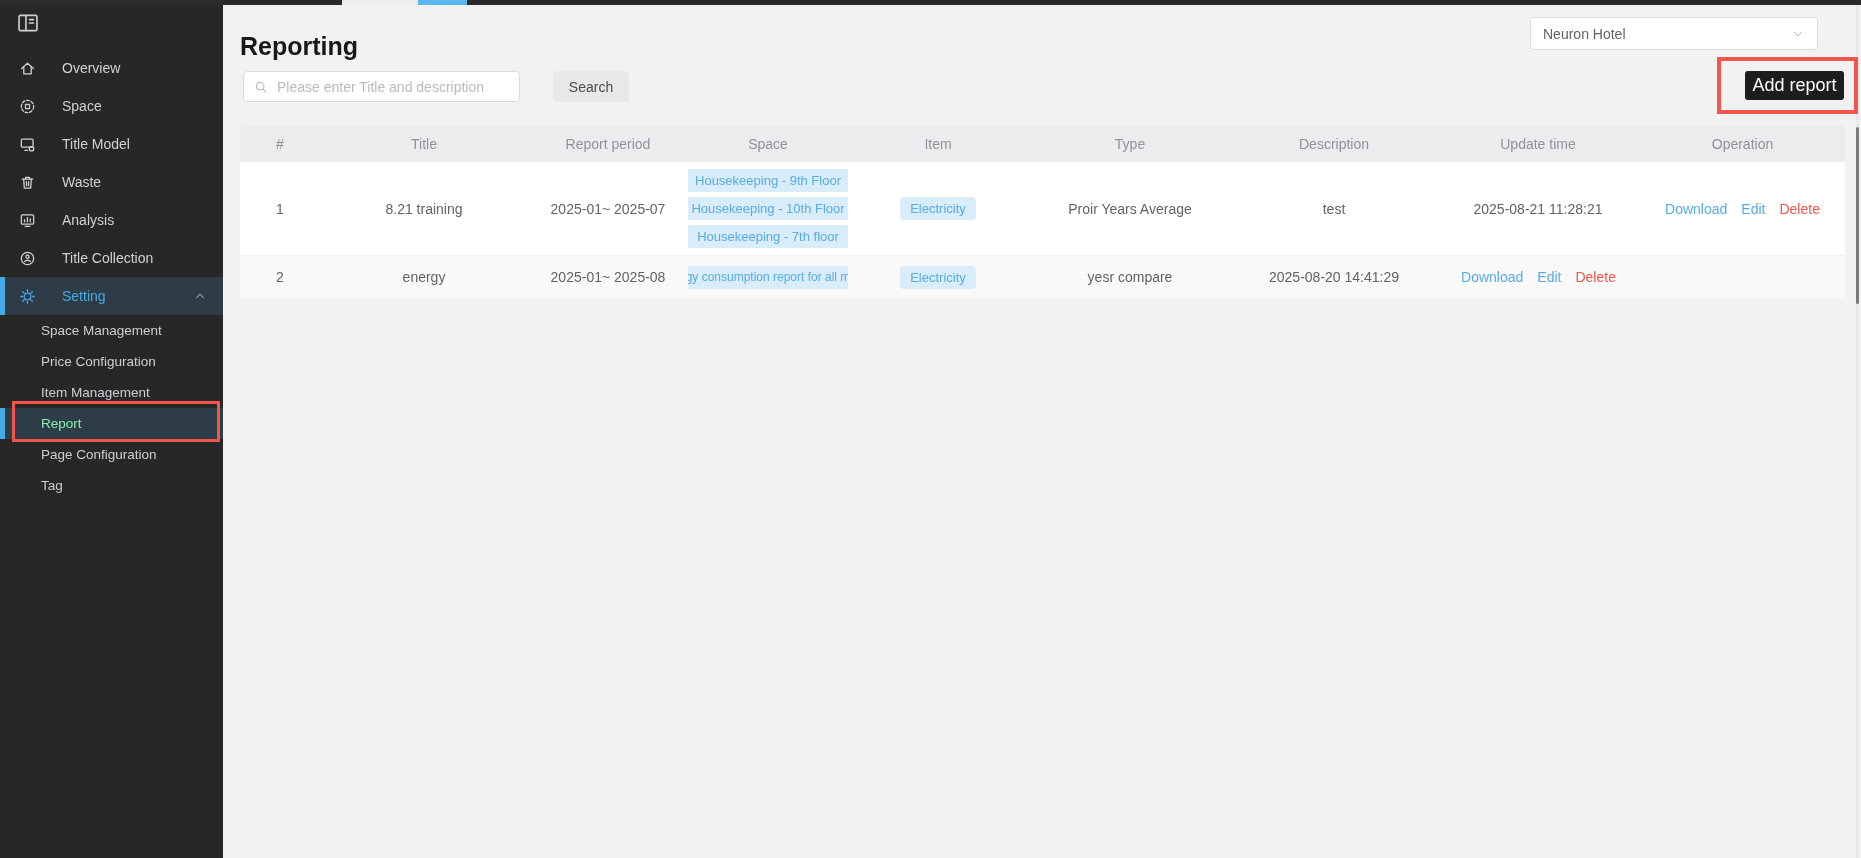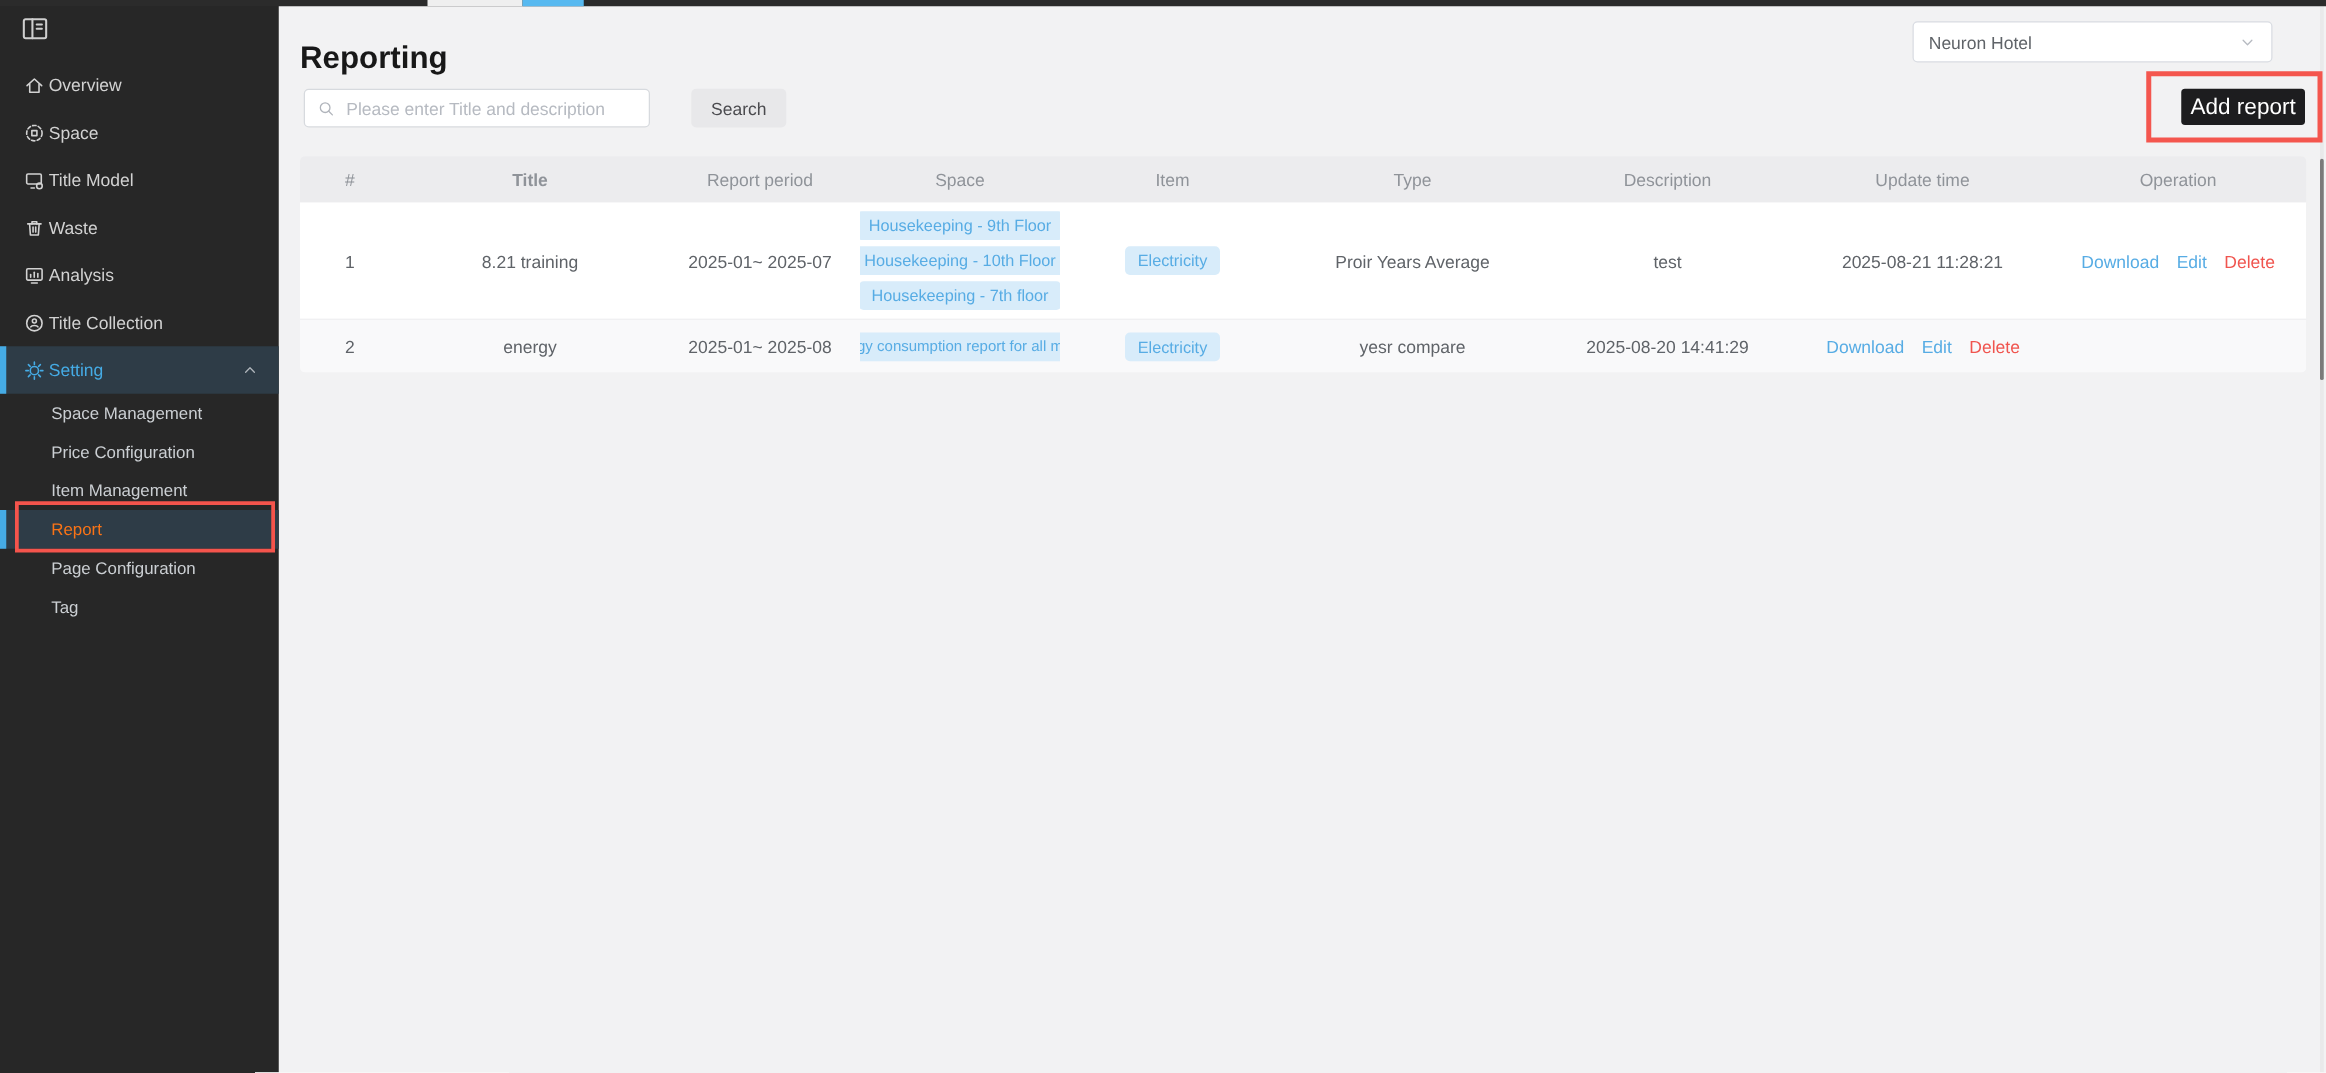--- a/index.html
+++ b/index.html
@@ -9,30 +9,30 @@
   
   #topstrip{position:absolute;left:0;top:0;width:1861px;height:5px;background:#2b2b2b;z-index:5;}
   #topstrip .seg-light{position:absolute;left:342px;top:0;width:76px;height:5px;background:#efefef;}
   #topstrip .seg-accent{position:absolute;left:418px;top:0;width:49px;height:5px;background:#57b9f0;}
 
   
   #sidebar{position:absolute;left:0;top:0;width:223px;height:858px;background:#272727;z-index:4;}
   #collapse{position:absolute;left:17px;top:12px;width:22px;height:22px;color:#cfcfcf;cursor:pointer;}
   #collapse svg{width:22px;height:22px;}
   #nav{position:absolute;left:0;top:49px;width:223px;}
-  .nav-item{height:38px;display:flex;align-items:center;padding-left:19px;gap:3px;
+  .nav-item{height:38px;display:flex;align-items:center;padding-left:19px;gap:26px;
             color:#d2d2d2;font-size:14px;position:relative;cursor:pointer;box-sizing:border-box;}
   .nav-item .nicon{width:17px;height:17px;display:flex;align-items:center;justify-content:center;flex:none;}
   .nav-item .nicon svg{width:17px;height:17px;}
   .nav-item.active{background:#2e3c47;color:#45abe5;}
   .nav-item.active::before{content:"";position:absolute;left:0;top:0;width:5px;height:100%;background:#45abe5;}
   .nav-chev{position:absolute;right:16px;top:12px;width:14px;height:14px;color:#aeb4ba;}
   .sub-item{height:31px;display:flex;align-items:center;padding-left:41px;color:#cbcfd3;
             font-size:13.5px;position:relative;cursor:pointer;box-sizing:border-box;}
-  .sub-item.active{background:#2e3c47;color:#f97316;}
+  .sub-item.active{background:#2e3c47;color:#86efac;}
   .sub-item.active::before{content:"";position:absolute;left:0;top:0;width:5px;height:100%;background:#45abe5;}
   #report-annotation{position:absolute;left:12px;top:401px;width:202px;height:35px;
             border:3px solid #f4544c;z-index:6;pointer-events:none;}
 
   
   #title{position:absolute;left:240px;top:15px;font-size:25px;font-weight:bold;color:#181818;}
   #hotel-select{position:absolute;left:1530px;top:17px;width:288px;height:33px;background:#ffffff;
             border:1px solid #d9dce2;border-radius:4px;display:flex;align-items:center;
             justify-content:space-between;padding:0 12px;box-sizing:border-box;color:#5f6368;
             font-size:14px;cursor:pointer;}
@@ -212,21 +212,21 @@
       <input placeholder="Please enter Title and description" style="">
     </div>
     <button id="search-btn">Search</button>
 
     <div id="add-annotation"></div>
     <button id="add-btn">Add report</button>
 
     <section id="table">
       <div id="thead" class="t-row">
           <div class="t-cell" style="width: 80px;">#</div>
-          <div class="t-cell" style="width: 208px; font-weight: bold;">Title</div>
+          <div class="t-cell" style="width: 208px;">Title</div>
           <div class="t-cell" style="width: 160px;">Report period</div>
           <div class="t-cell" style="width: 160px;">Space</div>
           <div class="t-cell" style="width: 180px;">Item</div>
           <div class="t-cell" style="width: 204px;">Type</div>
           <div class="t-cell" style="width: 204px;">Description</div>
           <div class="t-cell" style="width: 204px;">Update time</div>
           <div class="t-cell" style="width: 205px;">Operation</div>
         </div>
       <div id="tbody">
           <div class="t-row tr-data" style="height: 93px;">

